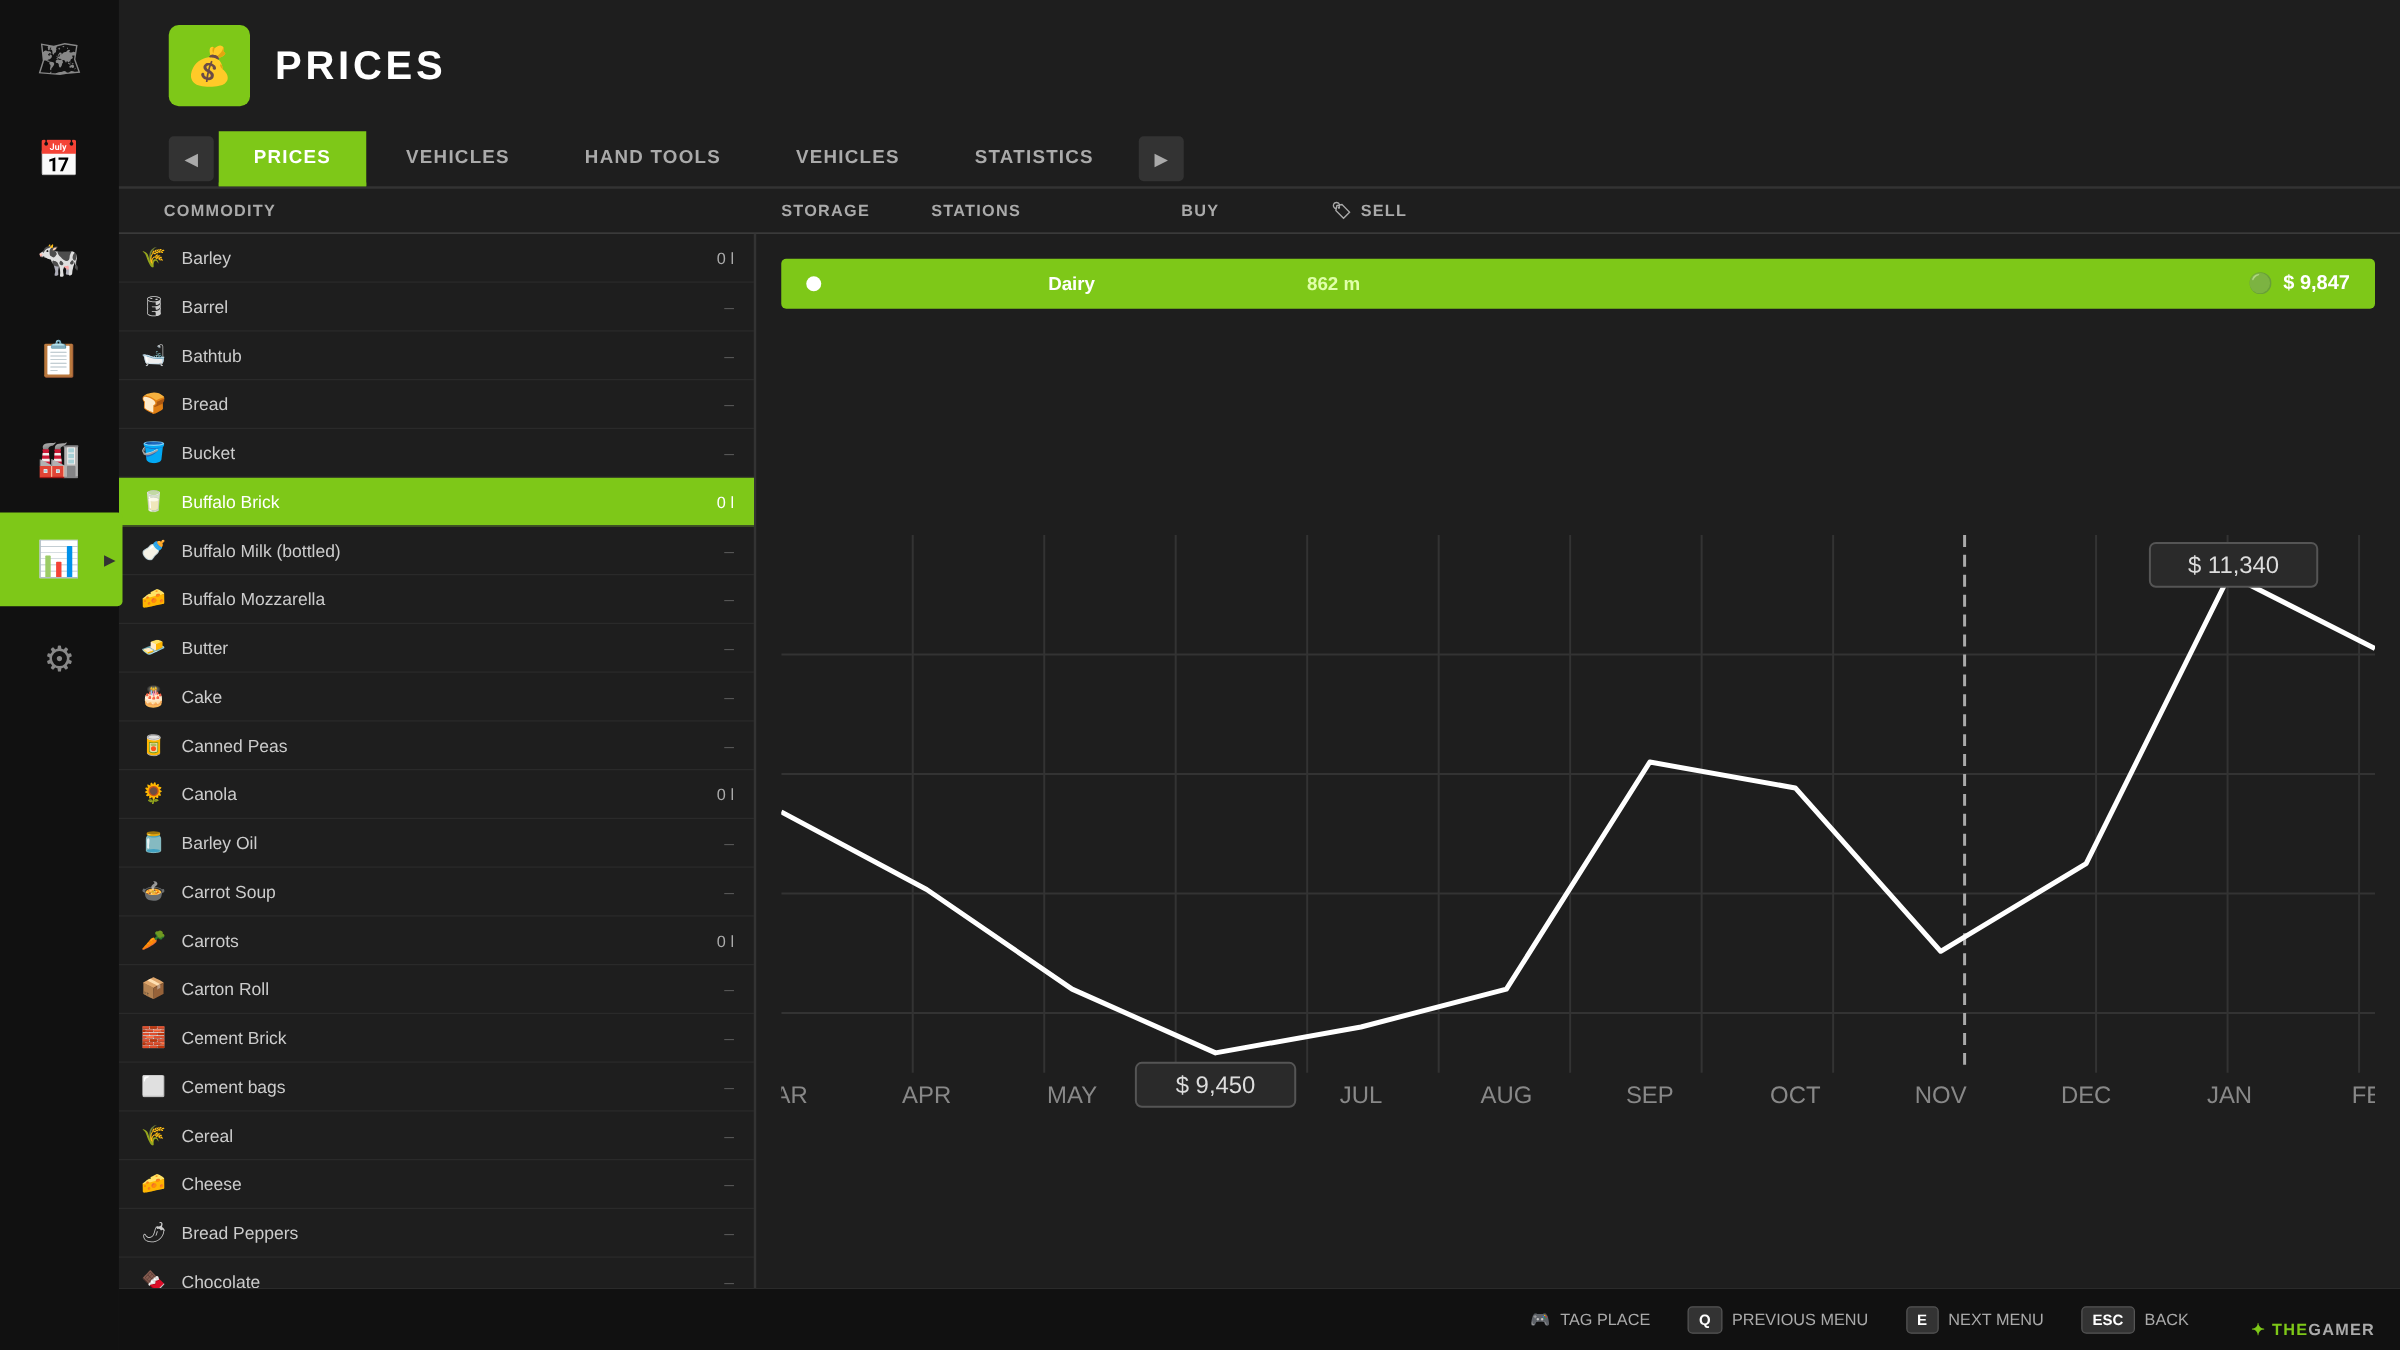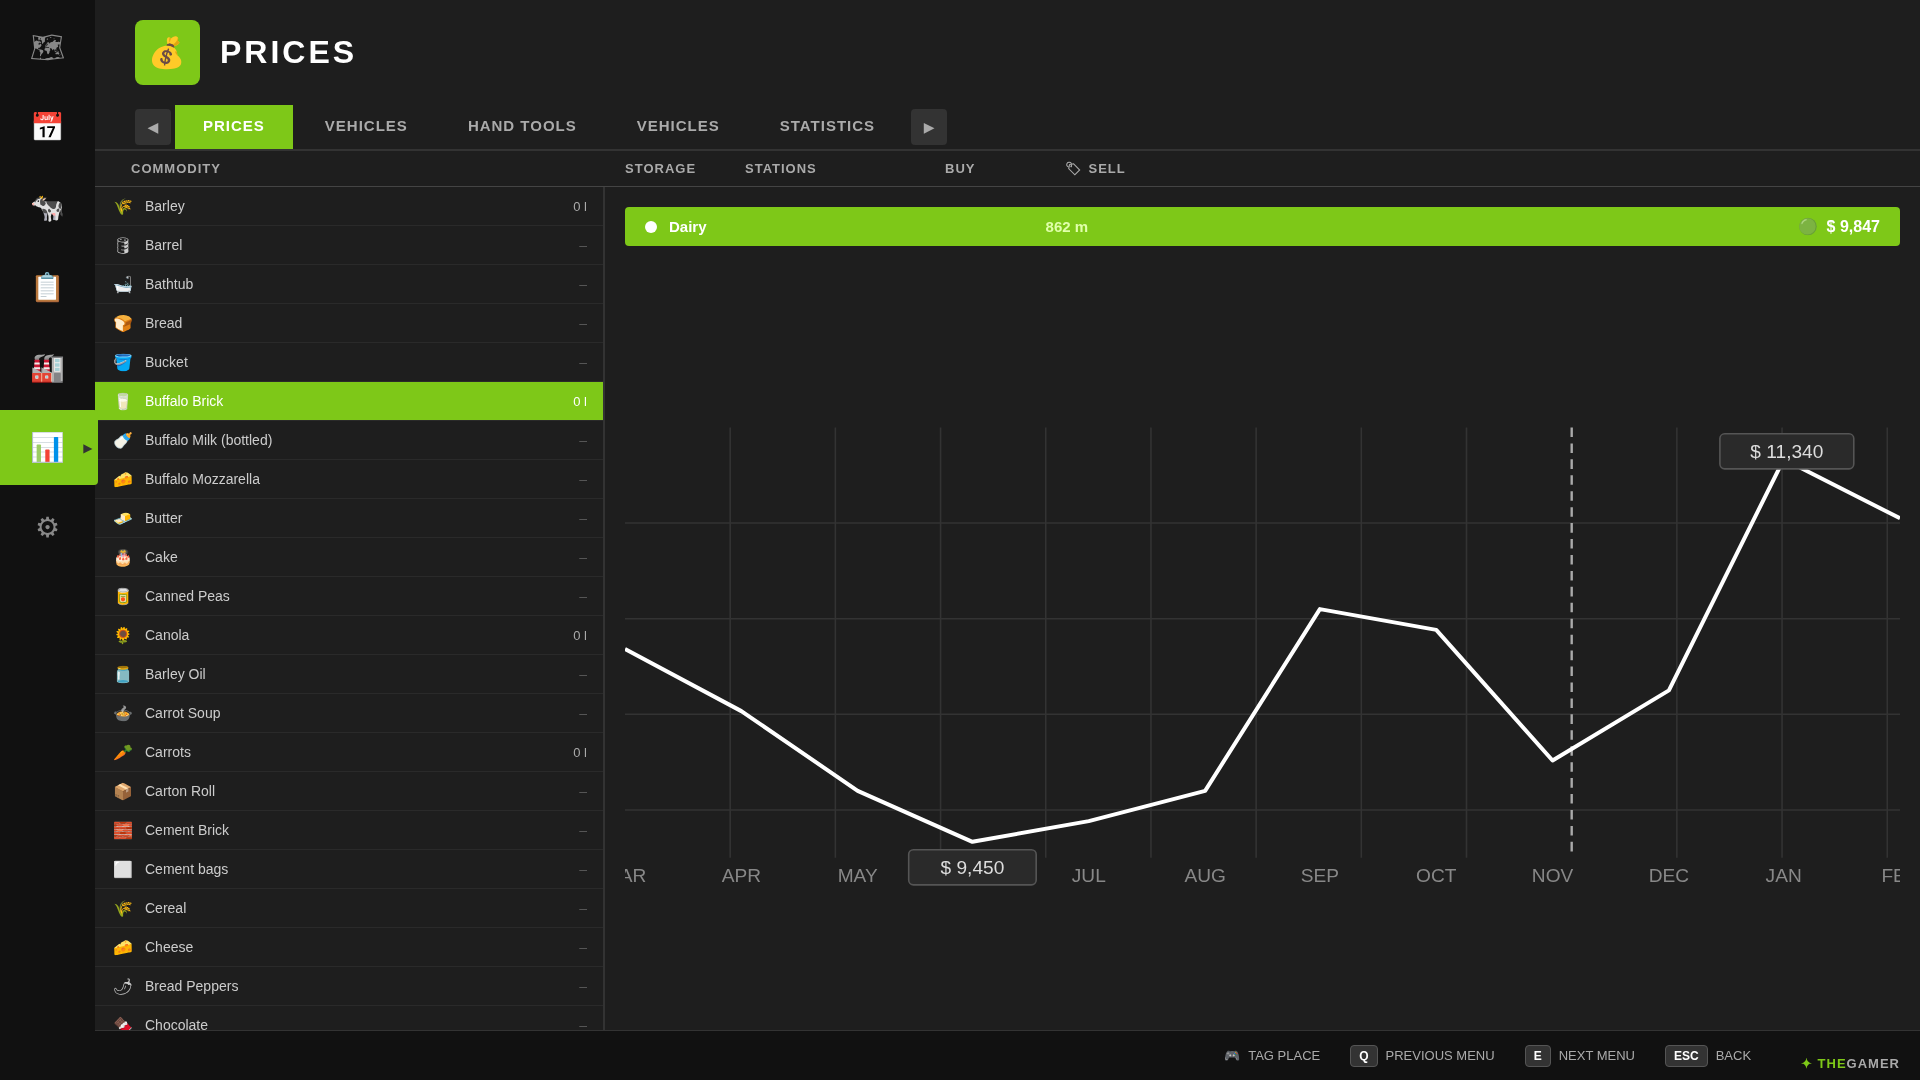--- a/index.html
+++ b/index.html
@@ -195,21 +195,21 @@
       display: flex;
       align-items: center;
       background: #7ec818;
       border-radius: 4px;
       padding: 10px 20px;
       margin-bottom: 20px;
       color: #fff;
       font-size: 15px;
       font-weight: bold;
     }
-    .station-name { flex: 1; }
+    .station-name { flex: 1; text-align: center; }
     .station-distance { flex: 2; color: #e0ffaa; }
     .station-price { color: #fff; font-size: 16px; }
     .station-dot {
       width: 12px; height: 12px;
       background: #fff;
       border-radius: 50%;
       margin-right: 12px;
     }
 
     

